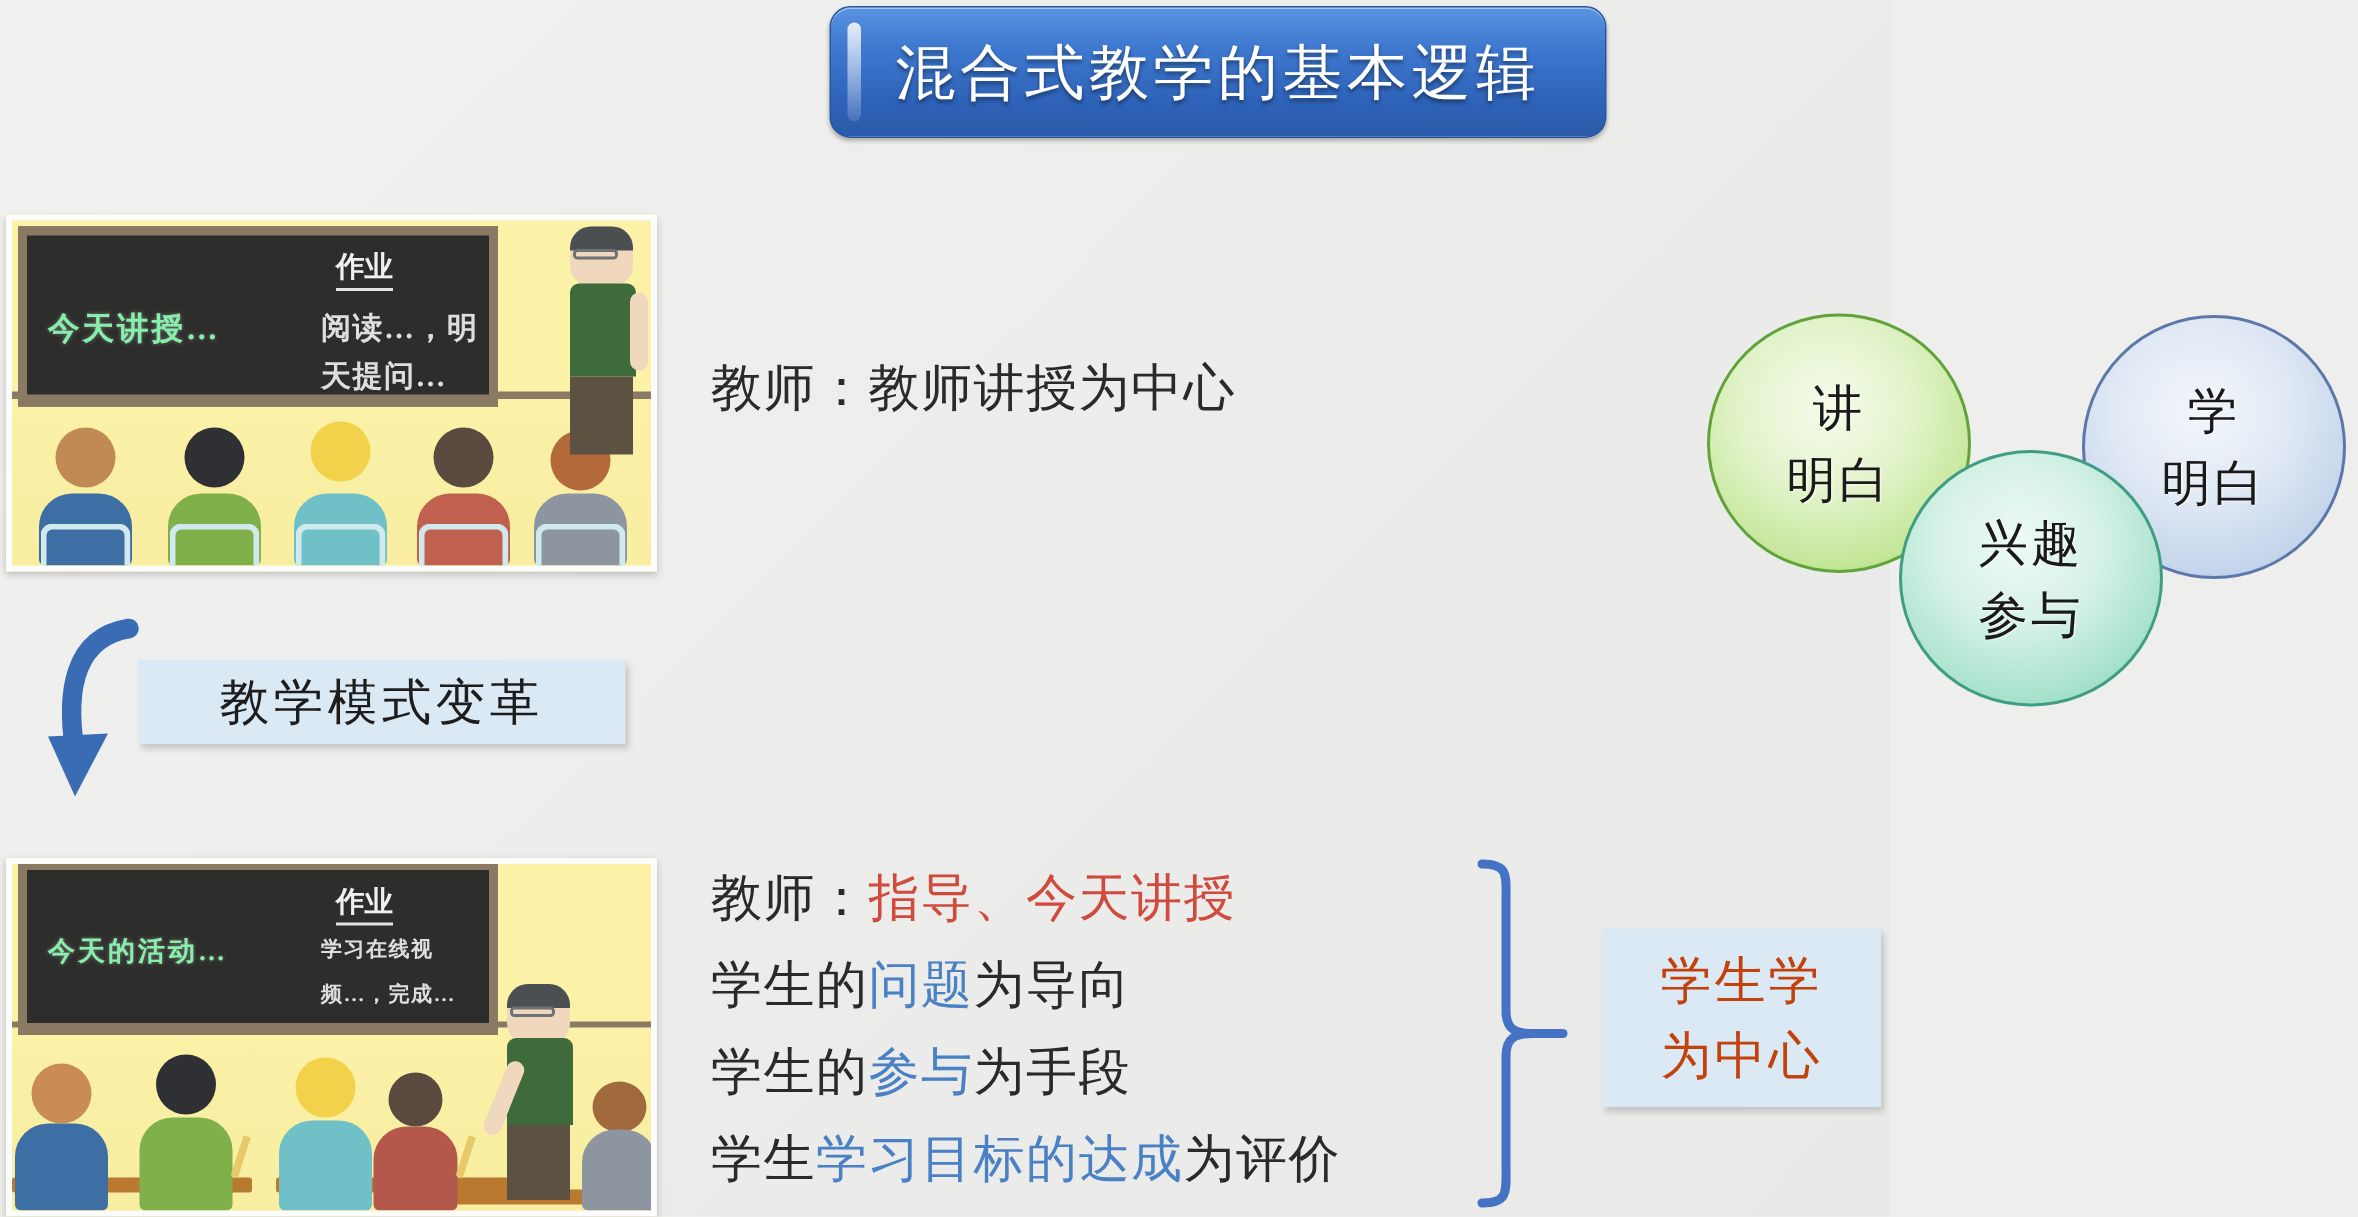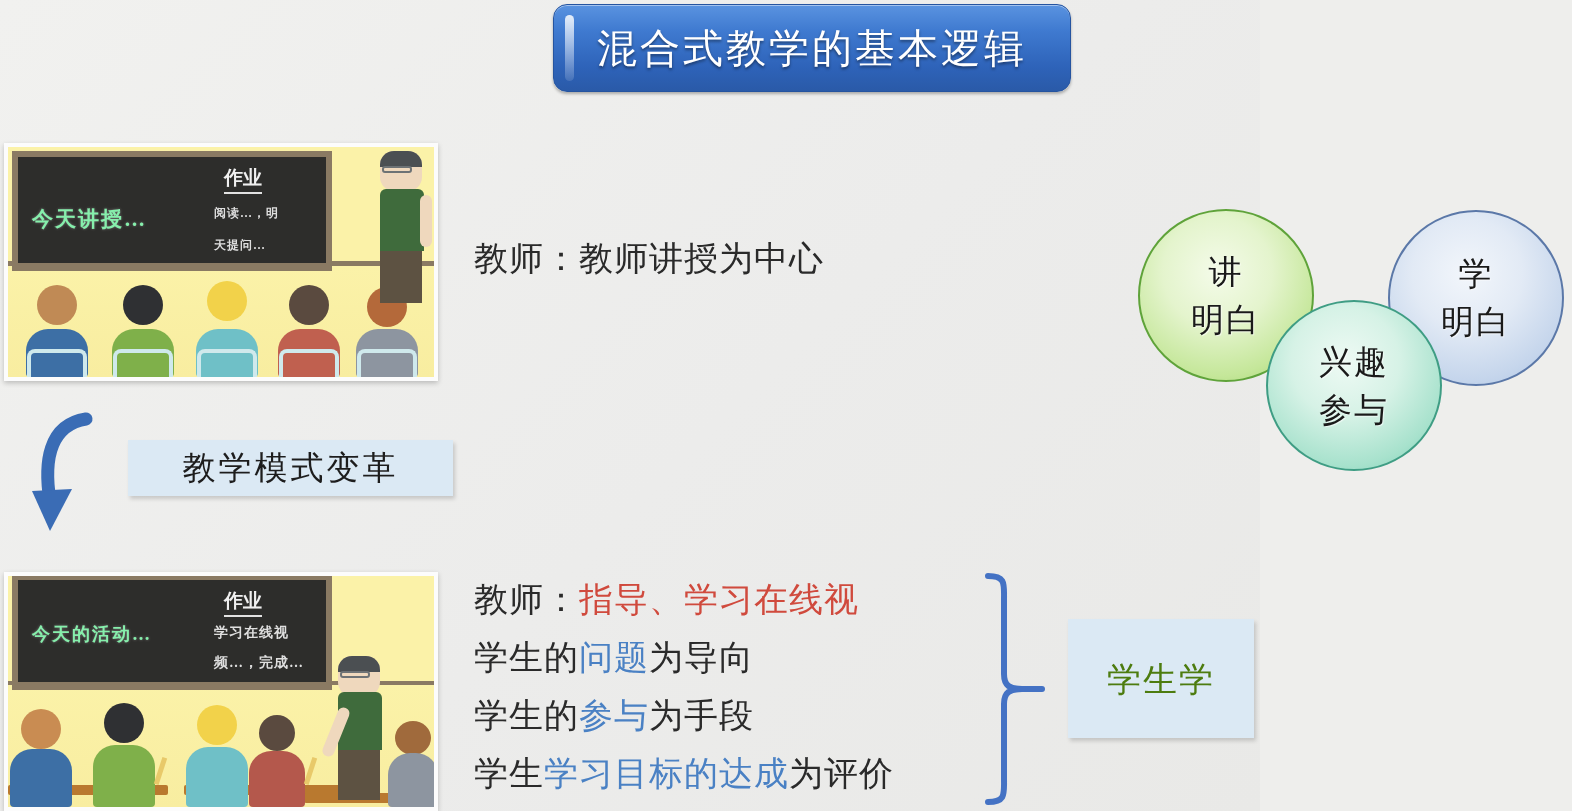--- a/index.html
+++ b/index.html
@@ -75,21 +75,21 @@
     font-family:"Liberation Serif","DejaVu Serif",serif;
     font-weight:700; font-size:19px;
     border-bottom:2px solid #e2e2e2; padding-bottom:1px;
   }
   #classroom-top .bb-hw-title { left:206px; top:8px; }
   #classroom-bottom .bb-hw-title { left:206px; top:8px; }
 
   .bb-hw-line {
     position:absolute; color:#dedede;
     font-family:"Liberation Serif","DejaVu Serif",serif;
-    font-weight:700; font-size:12px; letter-spacing:1px;
+    font-weight:700; font-size:20px; letter-spacing:1px;
   }
   #classroom-top .bb-hw-1 { left:196px; top:48px; }
   #classroom-top .bb-hw-2 { left:196px; top:80px; }
   #classroom-bottom .bb-hw-1 { left:196px; top:44px; font-size:14px; }
   #classroom-bottom .bb-hw-2 { left:196px; top:74px; font-size:14px; }
 
   .floor {
     position:absolute; left:0; right:0; bottom:0; height:116px;
     background: linear-gradient(180deg,#fbf2a8 0%, #f8eda0 100%);
     border-top: 5px solid #8a7a63;
@@ -128,31 +128,31 @@
   .hl-red  { color:#d04a3d; }
   .hl-blue { color:#4a81c4; }
 
   
   .change-box {
     position:absolute; left:92px; top:440px;
     width:325px; height:56px;
     background:#dbe9f4;
     box-shadow: 2px 3px 4px rgba(0,0,0,.16);
     display:flex; align-items:center; justify-content:center;
-    font-size:33px; color:#1d1d1d; letter-spacing:3px;margin-left:36px;
+    font-size:33px; color:#1d1d1d; letter-spacing:3px;
   }
   .curve-arrow { position:absolute; left:28px; top:405px; width:100px; height:135px; }
 
   .center-box {
     position:absolute; left:1068px; top:619px;
     width:186px; height:119px;
     background:#dbe9f4;
     box-shadow: 2px 3px 4px rgba(0,0,0,.16);
     display:flex; flex-direction:column; align-items:center; justify-content:center;
-    font-size:34px; color:#4d7c0f; letter-spacing:2px; line-height:50px;
+    font-size:34px; color:#c2410c; letter-spacing:2px; line-height:50px;
   }
   .brace { position:absolute; left:968px; top:570px; width:80px; height:238px; }
 
   
   .bubble {
     position:absolute; border-radius:50%;
     display:flex; flex-direction:column; align-items:center; justify-content:center;
     font-size:33px; color:#1a1a1a; line-height:48px; letter-spacing:2px;
     text-shadow: 1px 1px 1px rgba(255,255,255,.65);
   }
@@ -287,41 +287,42 @@
       <div class="t-hair"></div>
       <div class="t-glass"></div>
       <div class="t-torso" style="left:0; top:36px; height:58px;"></div>
       <div class="t-arm" style="left:-8px; top:50px; transform:rotate(22deg);"></div>
       <div class="t-legs" style="left:0; top:94px; height:50px;"></div>
     </div>
   </div>
 
   <div class="bottom-block">
     <div class="row">
-      <span>教师：</span><span class="hl-red">指导、学习在线视</span><span></span>
+      <span>教师：</span><span class="hl-red">指导、今天讲授</span><span></span>
     </div>
     <div class="row">
       <span>学生的</span><span class="hl-blue">问题</span><span>为导向</span>
     </div>
     <div class="row">
       <span>学生的</span><span class="hl-blue">参与</span><span>为手段</span>
     </div>
     <div class="row">
       <span>学生</span><span class="hl-blue">学习目标的达成</span><span>为评价</span>
     </div>
   </div>
 
   <svg class="brace" viewBox="0 0 80 238">
     <path d="M20 6 C38 6, 36 14, 36 30 L36 104 C36 116, 42 119, 54 119
              C42 119, 36 122, 36 134 L36 208 C36 224, 38 232, 20 232" stroke="#4472c4" stroke-width="6" fill="none" stroke-linecap="round" stroke-linejoin="round"></path>
     <line x1="54" y1="119" x2="74" y2="119" stroke="#4472c4" stroke-width="6" stroke-linecap="round"></line>
   </svg>
 
   <div class="center-box">
     <span>学生学</span>
+    <span>为中心</span>
   </div>
 
   <div class="bubble" id="bubble-teach">
     <span>讲</span>
     <span>明白</span>
   </div>
   <div class="bubble" id="bubble-interest">
     <span>兴趣</span>
     <span>参与</span>
   </div>

